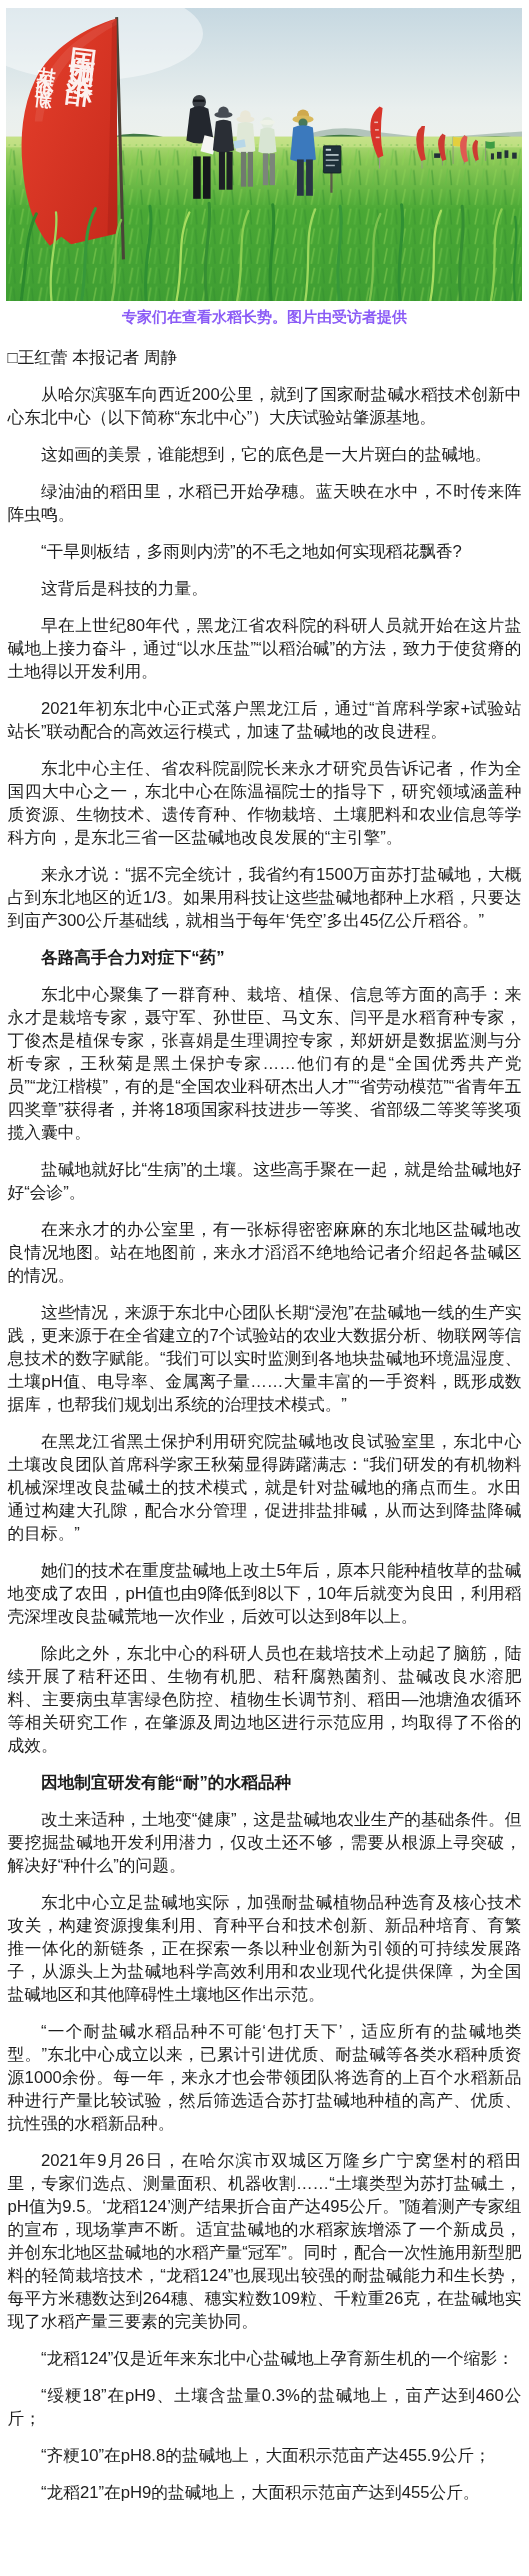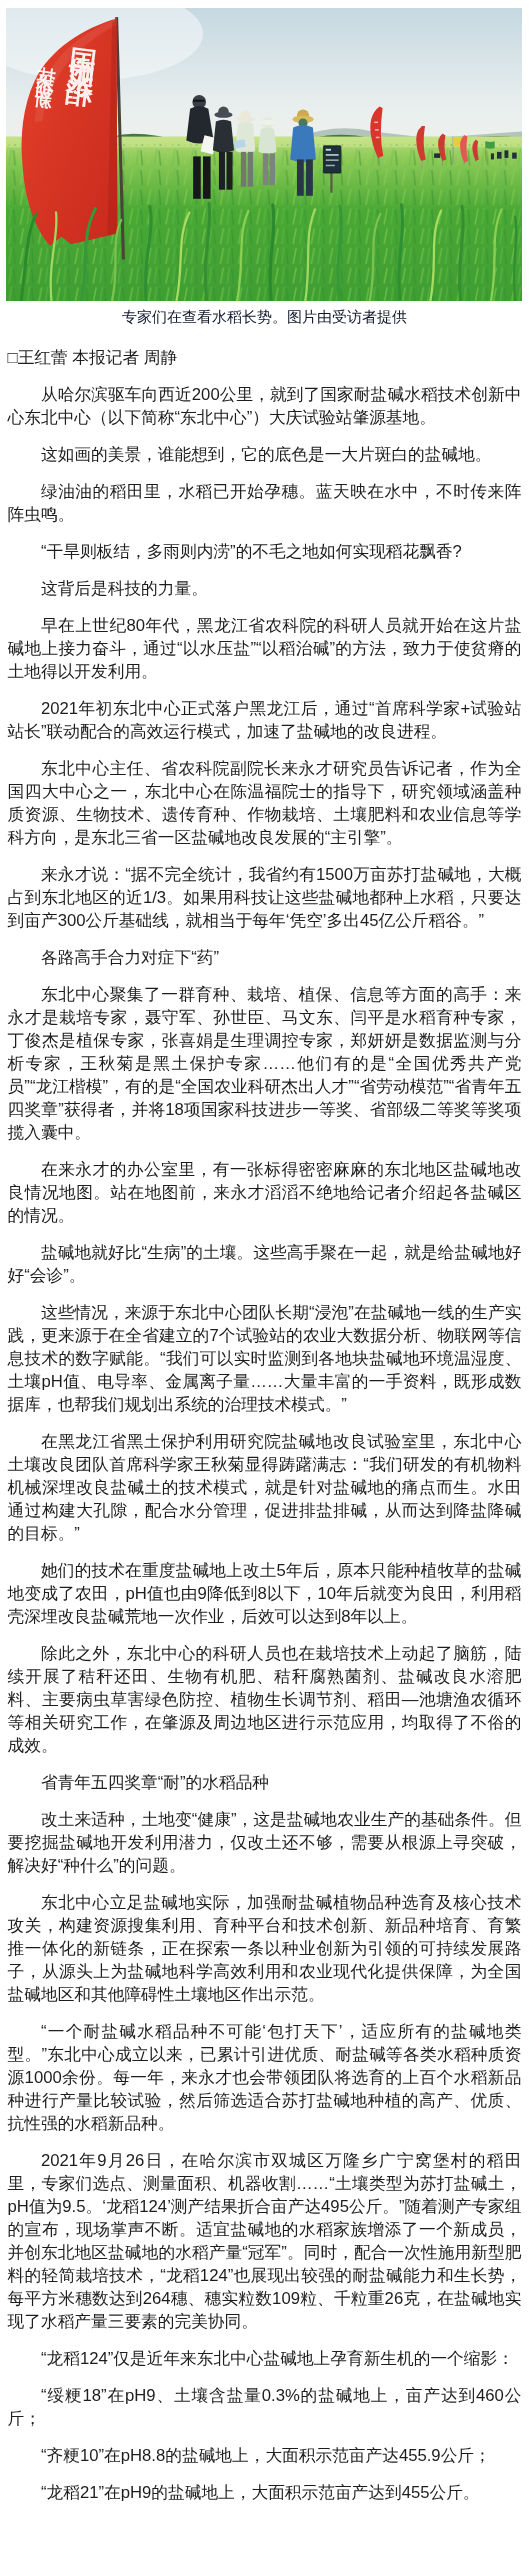--- a/index.html
+++ b/index.html
@@ -25,39 +25,39 @@
     transform:rotate(7deg) scaleX(-1);
     opacity:.93;
     user-select:none;
     line-height:1;
   }
   .flag-col1{left:65px;top:19.7px;font-size:27px;letter-spacing:10.6px;}
   .flag-col2{left:32px;top:44px;font-size:18px;letter-spacing:7.6px;}
   .caption{
     margin-top:7.6px;
     text-align:center;
-    font-weight:normal;
+    font-weight:bold;
     font-size:15px;
-    color:#0f172a;
+    color:#8b5cf6;
   }
   .byline{
     margin:19px 0 0 0;
     padding:0 7.6px;
     font-size:16.7px;
     color:#1d1d1d;
   }
   .article{
     padding:0 7.6px 21px 7.6px;
     font-size:16.7px;
     line-height:23px;
     text-align:justify;
     color:#1d1d1d;
   }
   .article p{margin:14px 0;text-indent:2em;}
-  .article p.subhead{font-weight:normal;}
+  .article p.subhead{font-weight:bold;}
 </style>
 </head>
 <body>
 
 <div class="photo">
   <svg viewBox="0 0 681 387" preserveAspectRatio="none">
     <defs>
       <linearGradient id="skyGrad" x1="0" y1="0" x2="0" y2="1">
         <stop offset="0" stop-color="#c6d8e1"></stop>
         <stop offset="0.65" stop-color="#e9efee"></stop>
@@ -222,27 +222,27 @@
   <p>这如画的美景，谁能想到，它的底色是一大片斑白的盐碱地。</p>
   <p>绿油油的稻田里，水稻已开始孕穗。蓝天映在水中，不时传来阵阵虫鸣。</p>
   <p>“干旱则板结，多雨则内涝”的不毛之地如何实现稻花飘香?</p>
   <p>这背后是科技的力量。</p>
   <p>早在上世纪80年代，黑龙江省农科院的科研人员就开始在这片盐碱地上接力奋斗，通过“以水压盐”“以稻治碱”的方法，致力于使贫瘠的土地得以开发利用。</p>
   <p>2021年初东北中心正式落户黑龙江后，通过“首席科学家+试验站站长”联动配合的高效运行模式，加速了盐碱地的改良进程。</p>
   <p>东北中心主任、省农科院副院长来永才研究员告诉记者，作为全国四大中心之一，东北中心在陈温福院士的指导下，研究领域涵盖种质资源、生物技术、遗传育种、作物栽培、土壤肥料和农业信息等学科方向，是东北三省一区盐碱地改良发展的“主引擎”。</p>
   <p>来永才说：“据不完全统计，我省约有1500万亩苏打盐碱地，大概占到东北地区的近1/3。如果用科技让这些盐碱地都种上水稻，只要达到亩产300公斤基础线，就相当于每年‘凭空’多出45亿公斤稻谷。”</p>
   <p class="subhead">各路高手合力对症下“药”</p>
   <p>东北中心聚集了一群育种、栽培、植保、信息等方面的高手：来永才是栽培专家，聂守军、孙世臣、马文东、闫平是水稻育种专家，丁俊杰是植保专家，张喜娟是生理调控专家，郑妍妍是数据监测与分析专家，王秋菊是黑土保护专家……他们有的是“全国优秀共产党员”“龙江楷模”，有的是“全国农业科研杰出人才”“省劳动模范”“省青年五四奖章”获得者，并将18项国家科技进步一等奖、省部级二等奖等奖项揽入囊中。</p>
+  <p>盐碱地就好比“生病”的土壤。这些高手聚在一起，就是给盐碱地好好“会诊”。</p>
   <p>在来永才的办公室里，有一张标得密密麻麻的东北地区盐碱地改良情况地图。站在地图前，来永才滔滔不绝地给记者介绍起各盐碱区的情况。</p>
-  <p>盐碱地就好比“生病”的土壤。这些高手聚在一起，就是给盐碱地好好“会诊”。</p>
   <p>这些情况，来源于东北中心团队长期“浸泡”在盐碱地一线的生产实践，更来源于在全省建立的7个试验站的农业大数据分析、物联网等信息技术的数字赋能。“我们可以实时监测到各地块盐碱地环境温湿度、土壤pH值、电导率、金属离子量……大量丰富的一手资料，既形成数据库，也帮我们规划出系统的治理技术模式。”</p>
   <p>在黑龙江省黑土保护利用研究院盐碱地改良试验室里，东北中心土壤改良团队首席科学家王秋菊显得踌躇满志：“我们研发的有机物料机械深埋改良盐碱土的技术模式，就是针对盐碱地的痛点而生。水田通过构建大孔隙，配合水分管理，促进排盐排碱，从而达到降盐降碱的目标。”</p>
   <p>她们的技术在重度盐碱地上改土5年后，原本只能种植牧草的盐碱地变成了农田，pH值也由9降低到8以下，10年后就变为良田，利用稻壳深埋改良盐碱荒地一次作业，后效可以达到8年以上。</p>
   <p>除此之外，东北中心的科研人员也在栽培技术上动起了脑筋，陆续开展了秸秆还田、生物有机肥、秸秆腐熟菌剂、盐碱改良水溶肥料、主要病虫草害绿色防控、植物生长调节剂、稻田—池塘渔农循环等相关研究工作，在肇源及周边地区进行示范应用，均取得了不俗的成效。</p>
-  <p class="subhead">省青年五四奖章“耐”的水稻品种</p>
+  <p class="subhead">因地制宜研发有能“耐”的水稻品种</p>
   <p>改土来适种，土地变“健康”，这是盐碱地农业生产的基础条件。但要挖掘盐碱地开发利用潜力，仅改土还不够，需要从根源上寻突破，解决好“种什么”的问题。</p>
   <p>东北中心立足盐碱地实际，加强耐盐碱植物品种选育及核心技术攻关，构建资源搜集利用、育种平台和技术创新、新品种培育、育繁推一体化的新链条，正在探索一条以种业创新为引领的可持续发展路子，从源头上为盐碱地科学高效利用和农业现代化提供保障，为全国盐碱地区和其他障碍性土壤地区作出示范。</p>
   <p>“一个耐盐碱水稻品种不可能‘包打天下’，适应所有的盐碱地类型。”东北中心成立以来，已累计引进优质、耐盐碱等各类水稻种质资源1000余份。每一年，来永才也会带领团队将选育的上百个水稻新品种进行产量比较试验，然后筛选适合苏打盐碱地种植的高产、优质、抗性强的水稻新品种。</p>
   <p>2021年9月26日，在哈尔滨市双城区万隆乡广宁窝堡村的稻田里，专家们选点、测量面积、机器收割……“土壤类型为苏打盐碱土，pH值为9.5。‘龙稻124’测产结果折合亩产达495公斤。”随着测产专家组的宣布，现场掌声不断。适宜盐碱地的水稻家族增添了一个新成员，并创东北地区盐碱地的水稻产量“冠军”。同时，配合一次性施用新型肥料的轻简栽培技术，“龙稻124”也展现出较强的耐盐碱能力和生长势，每平方米穗数达到264穗、穗实粒数109粒、千粒重26克，在盐碱地实现了水稻产量三要素的完美协同。</p>
   <p>“龙稻124”仅是近年来东北中心盐碱地上孕育新生机的一个缩影：</p>
   <p>“绥粳18”在pH9、土壤含盐量0.3%的盐碱地上，亩产达到460公斤；</p>
   <p>“齐粳10”在pH8.8的盐碱地上，大面积示范亩产达455.9公斤；</p>
   <p>“龙稻21”在pH9的盐碱地上，大面积示范亩产达到455公斤。</p>
 
 </div>

